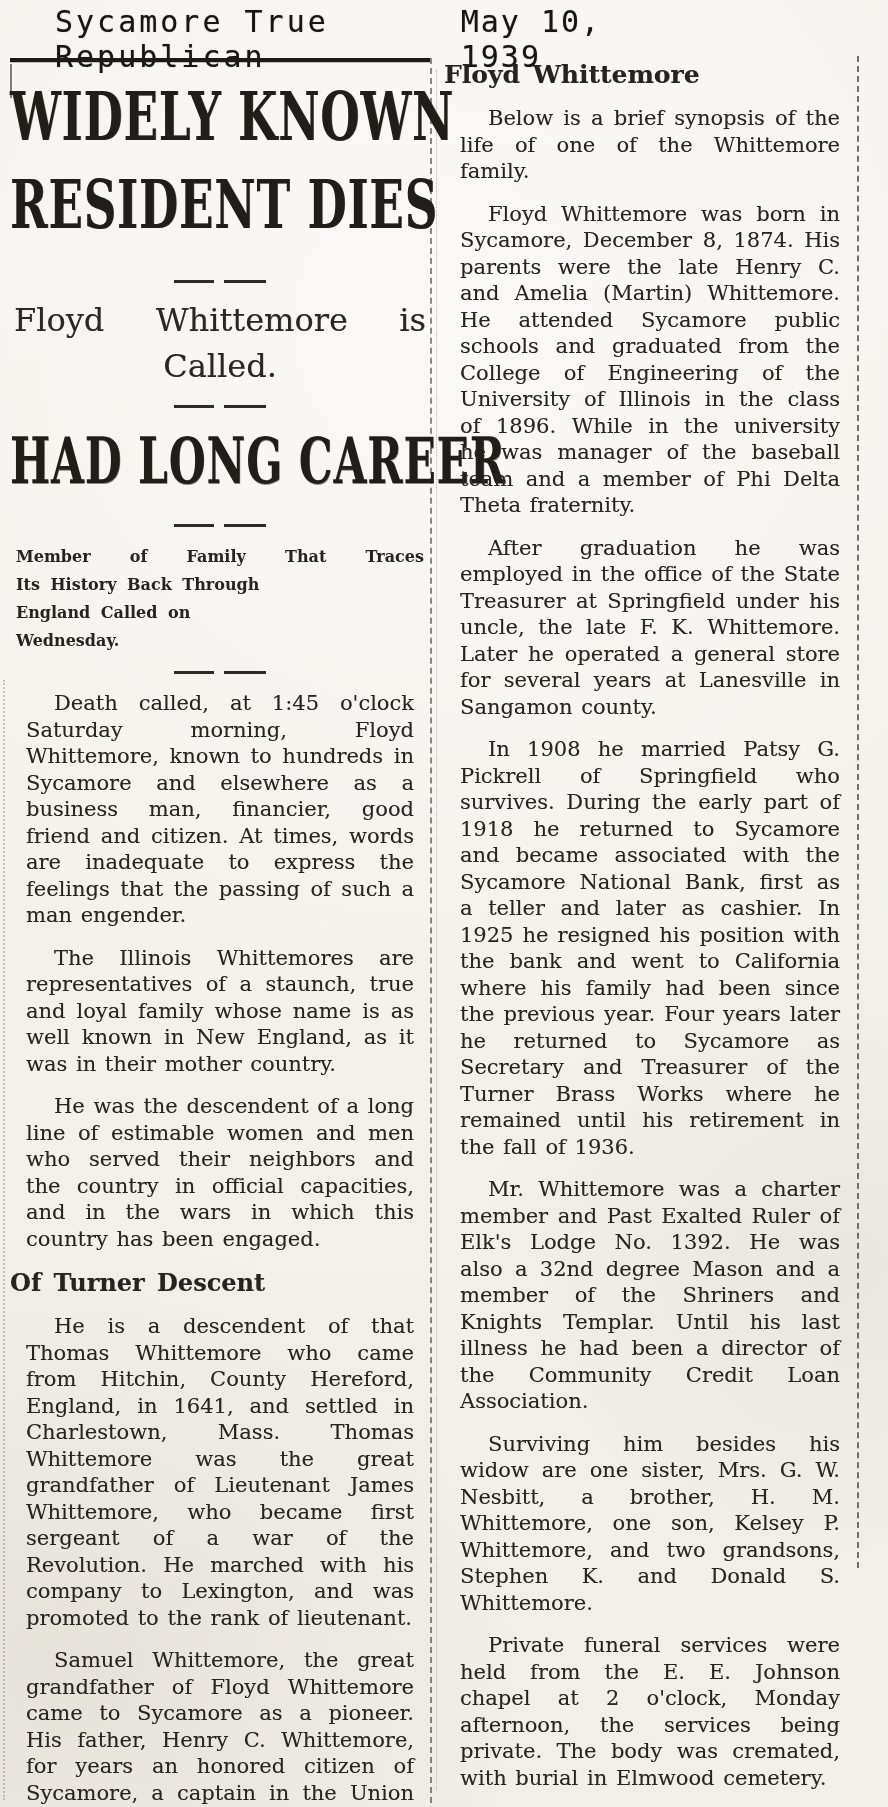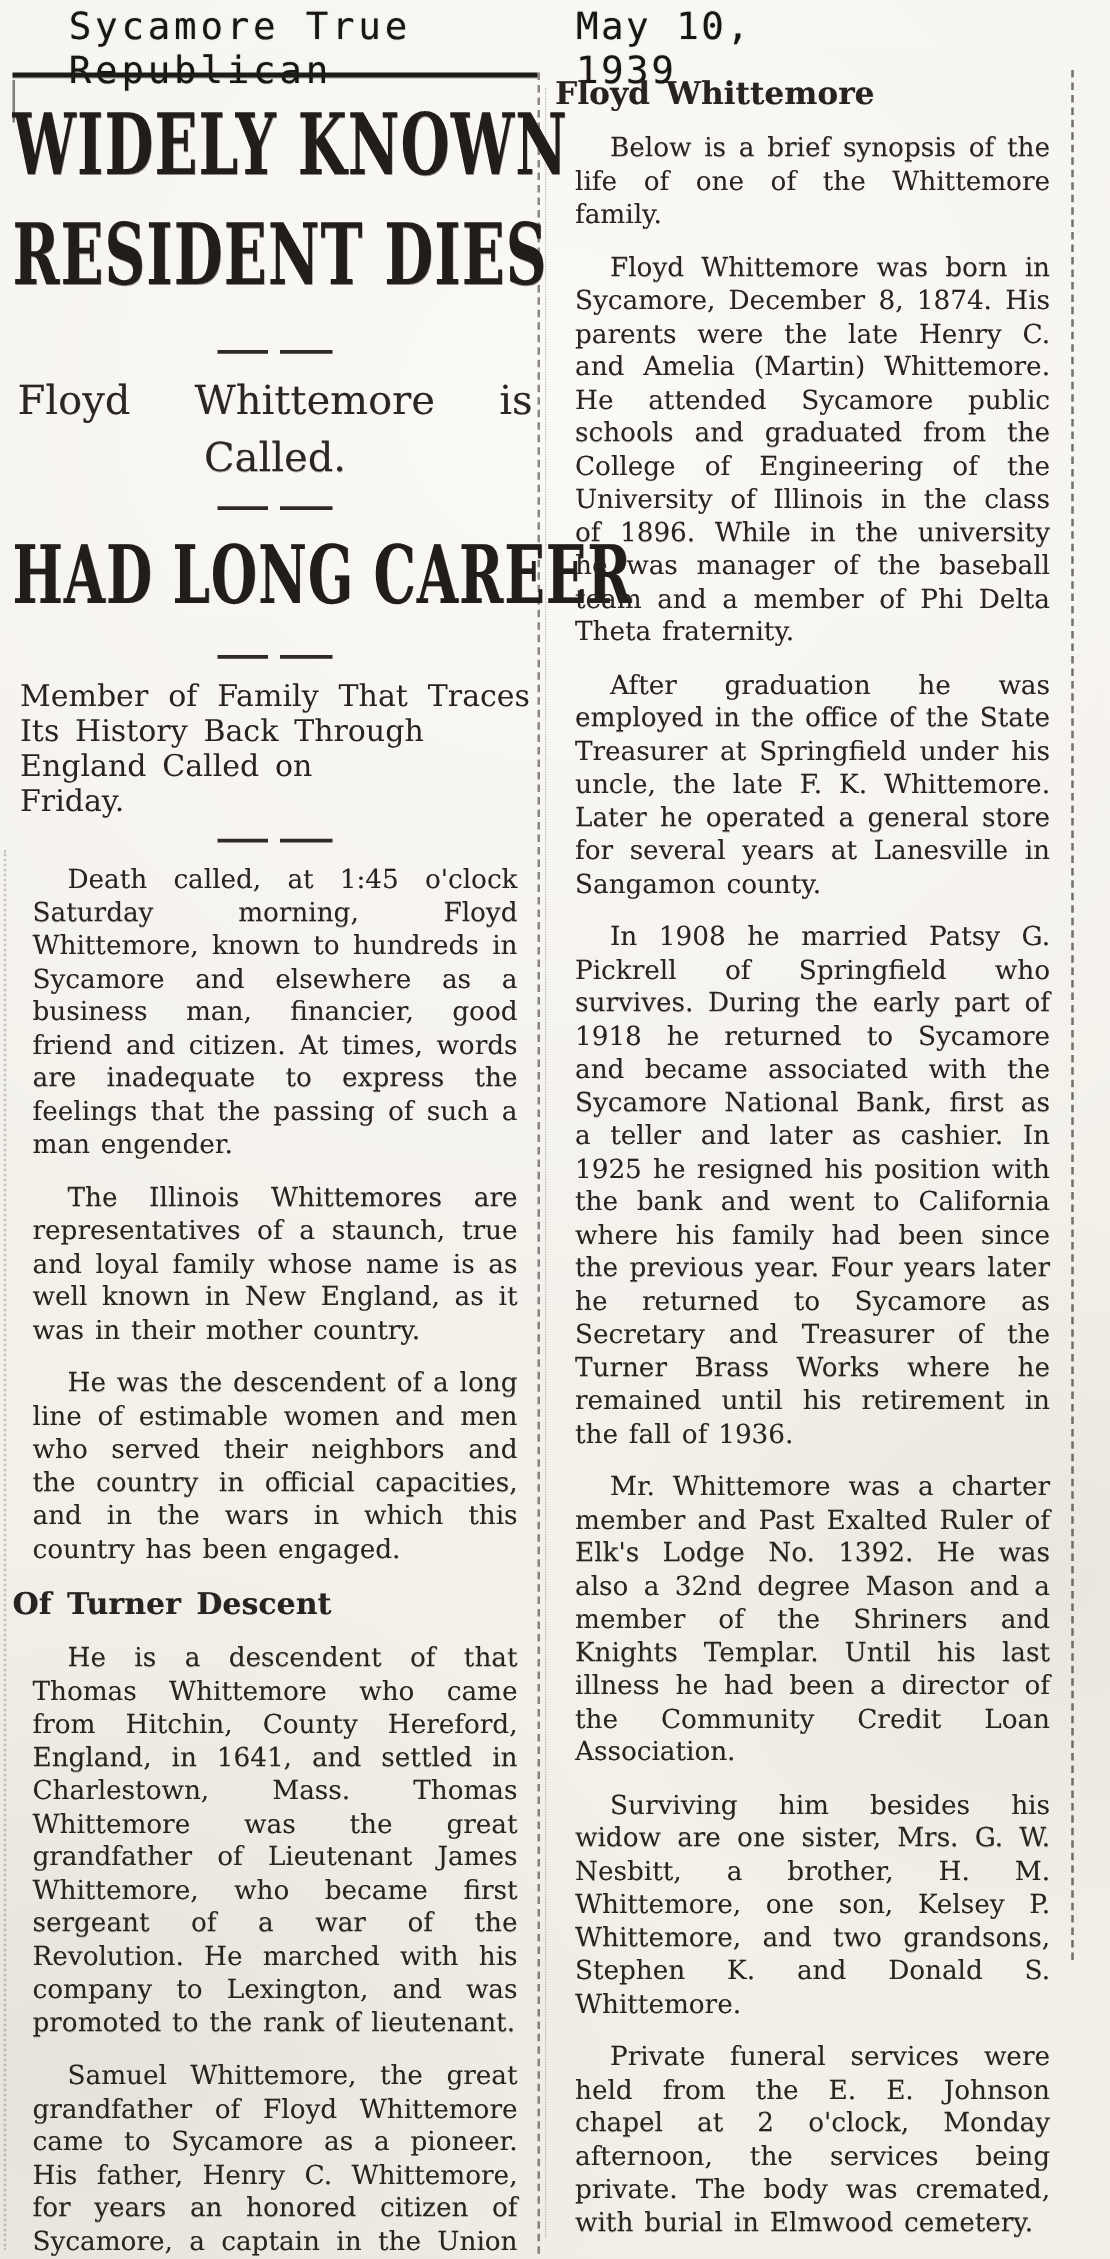--- a/index.html
+++ b/index.html
@@ -58,21 +58,21 @@
     text-shadow:0.3px 0.3px 0 rgba(43,39,35,.35);
   }
   .hl2-wrap{position:relative;height:86px;margin-top:12px;}
   .hl2-line{
     position:absolute;left:0;top:0;width:550px;
     font-weight:bold;font-size:56px;line-height:70px;letter-spacing:1px;
     color:#211e1a;text-shadow:0.5px 0.5px 0 rgba(33,30,26,.5);
     transform:scale(0.76,1.15);transform-origin:0 0;
     text-align:justify;text-align-last:justify;white-space:nowrap;
   }
-  .subhead{margin:16px 6px 4px 6px;font-weight:normal;font-size:24px;line-height:28px;color:#262320;}
+  .subhead{margin:16px 6px 4px 6px;font-weight:bold;font-size:16px;line-height:28px;color:#262320;}
   .subhead .sl{text-align:left;word-spacing:5px;}
   .subhead .sl.just{text-align:justify;text-align-last:justify;word-spacing:normal;}
   .m-div1{margin:22px auto 14px auto;}
   .m-div2{margin:16px auto 0 auto;}
   .m-div3{margin:18px auto 0 auto;}
   .m-div4{margin:16px auto 16px auto;}
   
   .body-text p{
     margin:16px;font-size:21px;line-height:26.5px;
     text-align:justify;text-indent:28px;word-spacing:2px;
@@ -118,21 +118,21 @@
     <div class="hl2-wrap">
       <div class="hl2-line">HAD LONG CAREER</div>
     </div>
 
     <div class="dinky m-div3"></div>
 
     <div class="subhead">
       <div class="sl just">Member of Family That Traces</div>
       <div class="sl">Its History Back Through</div>
       <div class="sl">England Called on</div>
-      <div class="sl">Friday.</div>
+      <div class="sl">Wednesday.</div>
     </div>
 
     <div class="dinky m-div4"></div>
 
     <div class="body-text">
       <p>Death called, at 1:45 o'clock Saturday morning, Floyd Whittemore, known to hundreds in Sycamore and elsewhere as a business man, financier, good friend and citizen. At times, words are inadequate to express the feelings that the passing of such a man engender.</p>
       <p>The Illinois Whittemores are representatives of a staunch, true and loyal family whose name is as well known in New England, as it was in their mother country.</p>
       <p>He was the descendent of a long line of estimable women and men who served their neighbors and the country in official capacities, and in the wars in which this country has been engaged.</p>
       <div class="crosshead">Of Turner Descent</div>
       <p>He is a descendent of that Thomas Whittemore who came from Hitchin, County Hereford, England, in 1641, and settled in Charlestown, Mass. Thomas Whittemore was the great grandfather of Lieutenant James Whittemore, who became first sergeant of a war of the Revolution. He marched with his company to Lexington, and was promoted to the rank of lieutenant.</p>

